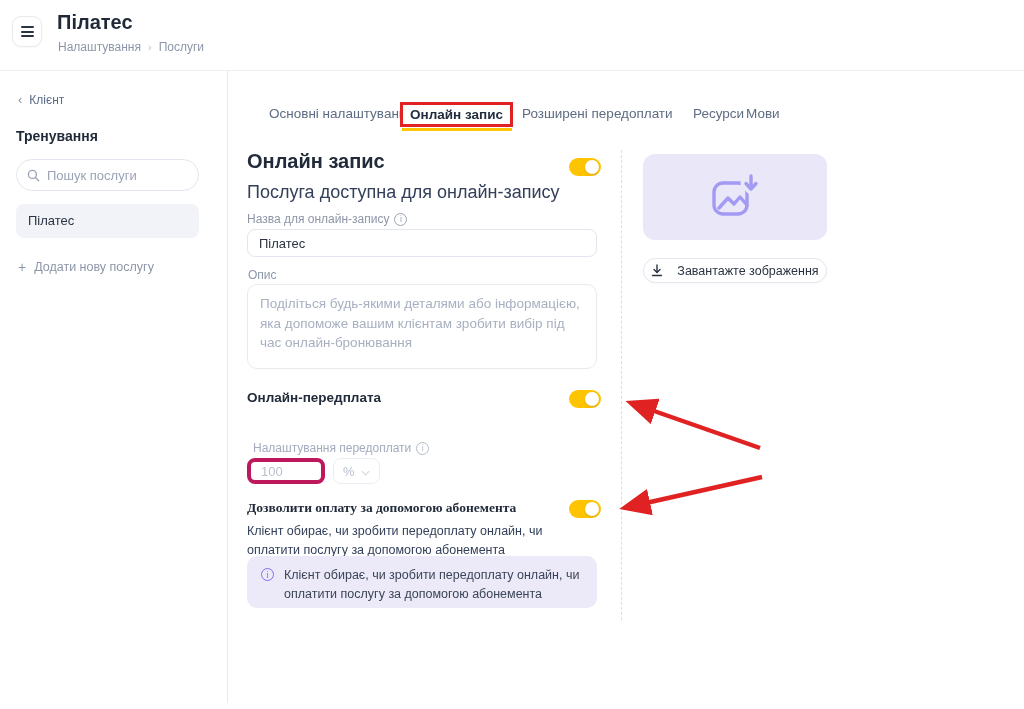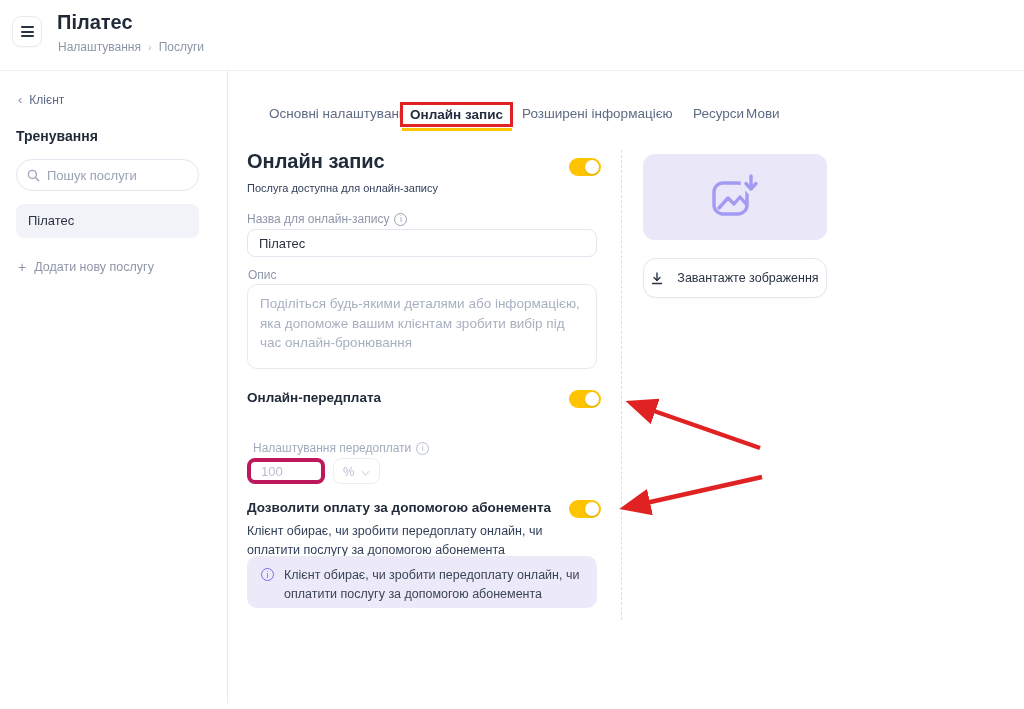--- a/index.html
+++ b/index.html
@@ -36,21 +36,21 @@
   .tab-active-box { left:400px; top:102px; width:113px; height:25px; border:3px solid #E02222;
     display:flex; align-items:center; justify-content:center; background:#fff; }
   .tab-active-box .tab-label { font-size:13.5px; font-weight:600; color:#232D3F; white-space:nowrap; cursor:pointer; }
   .tab-underline { left:402px; top:128px; width:110px; height:3px; background:#FDC500; }
 
   
   .h1 { left:247px; top:150px; font-size:20px; font-weight:700; color:#222B3A; }
   .toggle { width:32px; height:18px; border-radius:9px; background:#FFC400; cursor:pointer; }
   .toggle .knob { position:absolute; right:2px; top:2px; width:14px; height:14px; border-radius:50%; background:#fff;
     box-shadow:0 1px 2px rgba(0,0,0,.15); }
-  .subtitle { left:247px; top:182px; font-size:11px; color:#33405A; }
+  .subtitle { left:247px; top:182px; font-size:18px; color:#33405A; }
   .field-label { font-size:12px; color:#8D96A8; display:flex; align-items:center; gap:5px; }
   .info-icon { display:inline-flex; width:13px; height:13px; border:1px solid #9AA3B5; border-radius:50%;
     align-items:center; justify-content:center; font-size:9px; color:#9AA3B5; font-style:normal; }
   .text-input { border:1px solid #E3E6EE; border-radius:8px; background:#fff; font-size:13px; color:#2A3342;
     padding:0 11px; font-family:"Liberation Sans",sans-serif; outline:none; }
   .textarea { border:1px solid #E8EAF0; border-radius:10px; background:#fff; font-size:13.5px; color:#2A3342;
     padding:9px 12px; font-family:"Liberation Sans",sans-serif; outline:none; resize:none; line-height:1.45; }
   .textarea::placeholder { color:#A8B0C0; }
   .section-title { font-size:13.5px; font-weight:700; color:#222B3A; }
   .section-sub { font-size:12.5px; color:#33405A; line-height:1.55; }
@@ -64,21 +64,21 @@
   .info-banner { left:247px; top:556px; width:350px; height:52px; background:#ECEAF9; border-radius:10px;
     display:flex; gap:10px; padding:10px 14px; }
   .info-banner .info-icon { border-color:#7C6FF0; color:#7C6FF0; flex:none; margin-top:2px; }
   .info-banner-text { font-size:12.5px; color:#3A4456; line-height:1.5; }
 
   .dashed-divider { left:621px; top:150px; height:470px; width:0; border-left:1px dashed #D9DEE8; }
 
   
   .img-placeholder { left:643px; top:154px; width:184px; height:86px; background:#E9E7F8; border-radius:12px;
     display:flex; align-items:center; justify-content:center; }
-  .upload-btn { left:643px; top:258px; width:184px; height:40px; border:1px solid #E3E6EE; border-radius:13px; background:#fff;
+  .upload-btn { left:643px; top:258px; width:184px; height:25px; border:1px solid #E3E6EE; border-radius:13px; background:#fff;
     display:flex; align-items:center; justify-content:center; gap:14px; cursor:pointer; font-size:12.5px; color:#2A3342;
     box-shadow:0 1px 2px rgba(30,40,70,.03); }
 
   .annotation-layer { left:0; top:0; width:1024px; height:709px; pointer-events:none; }
 </style>
 </head>
 <body>
 
 <div class="screen">
 
@@ -115,21 +115,21 @@
   <div class="abs add-service">
     <span class="plus-glyph">+</span>
     <span>Додати нову послугу</span>
   </div>
 
   <div class="abs tab" style="left:269px;">Основні налаштування</div>
   <div class="abs tab-active-box">
     <span class="tab-label">Онлайн запис</span>
   </div>
   <div class="abs tab-underline"></div>
-  <div class="abs tab" style="left:522px;">Розширені інформацією</div>
+  <div class="abs tab" style="left:522px;">Розширені передоплати</div>
   <div class="abs tab" style="left:693px;">Ресурси</div>
   <div class="abs tab" style="left:746px;text-align:right;">Мови</div>
 
   <div class="abs h1">Онлайн запис</div>
   <div class="abs toggle" style="left:569px; top:158px;">
       <span class="knob"></span>
     </div>
   <div class="abs subtitle">Послуга доступна для онлайн-запису</div>
 
   <div class="abs field-label" style="left:247px; top:212px;">
@@ -151,21 +151,21 @@
   <div class="abs field-label" style="left:253px; top:441px; color:#A3ABBD;">
     <span>Налаштування передоплати</span>
     <i class="info-icon" style="border-color:#B6BDCB; color:#B6BDCB;">i</i>
   </div>
   <input class="abs disabled-input" style="left: 247px; top: 458px; width: 78px; height: 26px;" type="text" disabled="" value="100">
   <div class="abs unit-select">
     <span>%</span>
     <span class="chev-down"></span>
   </div>
 
-  <div class="abs section-title" style="left:247px; top:500px; width:330px;">Дозволити оплату за допомогою абонемента</div>
+  <div class="abs section-title" style="left:247px; top:500px; width:330px;font-family:Liberation Serif, serif;">Дозволити оплату за допомогою абонемента</div>
   <div class="abs toggle" style="left:569px; top:500px;">
       <span class="knob"></span>
     </div>
   <div class="abs section-sub" style="left:247px; top:522px; width:340px;">Клієнт обирає, чи зробити передоплату онлайн, чи оплатити послугу за допомогою абонемента</div>
 
   <div class="abs info-banner">
     <i class="info-icon">i</i>
     <div class="info-banner-text">Клієнт обирає, чи зробити передоплату онлайн, чи оплатити послугу за допомогою абонемента</div>
   </div>
 

